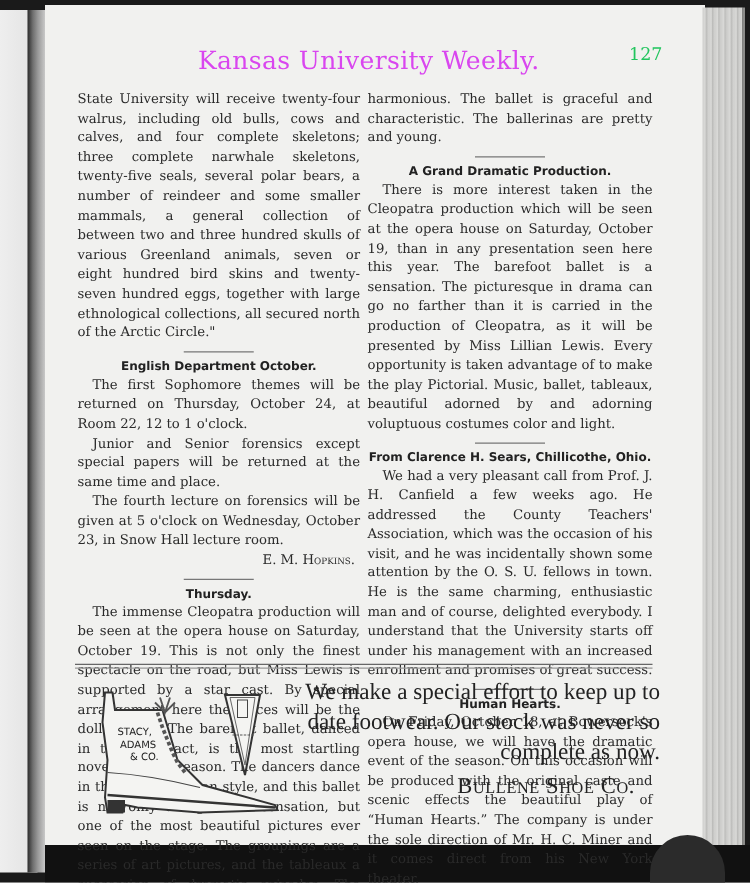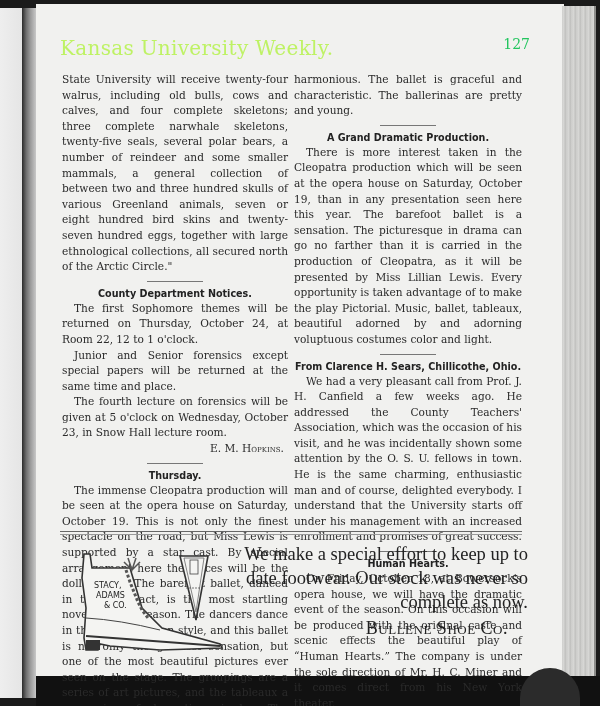--- a/index.html
+++ b/index.html
@@ -30,22 +30,22 @@
     background: #111;
   }
   .thumb {
     position: absolute; left: 520px; top: 668px; width: 60px; height: 40px;
     border-radius: 30px 30px 0 0; background: #2b2b2b;
   }
   .header {
     position: absolute; left: 60px; top: 36px; width: 470px; height: 30px;
   }
   .header .title {
-    position: absolute; left: 0; right: 0; text-align: left;
-    font-size: 20px; color: #bef264; letter-spacing: 0.3px;
+    position: absolute; left: 0; right: 0; text-align: center;
+    font-size: 20px; color: #d946ef; letter-spacing: 0.3px;
   }
   .header .pagenum {
     position: absolute; right: 0; top: 0; font-size: 14px; color: #22c55e;
   }
   .col {
     position: absolute; top: 72px; width: 226px;
     font-size: 10.6px; line-height: 15.6px; color: #2a2a2a;
     text-align: justify;
   }
   .col.left { left: 62px; }
@@ -87,21 +87,21 @@
 <div class="thumb"></div>
 
 <div class="header">
   <div class="title">Kansas University Weekly.</div>
   <div class="pagenum">127</div>
 </div>
 
 <div class="col left">
   <p class="noindent">State University will receive twenty-four walrus, including old bulls, cows and calves, and four complete skeletons; three complete narwhale skeletons, twenty-five seals, several polar bears, a number of reindeer and some smaller mammals, a general collection of between two and three hundred skulls of various Greenland animals, seven or eight hundred bird skins and twenty-seven hundred eggs, together with large ethnological collections, all secured north of the Arctic Circle."</p>
   <div class="rule-short"></div>
-  <h4>County Department Notices.</h4>
+  <h4>English Department October.</h4>
   <p>The first Sophomore themes will be returned on Thursday, October 24, at Room 22, 12 to 1 o'clock.</p>
   <p>Junior and Senior forensics except special papers will be returned at the same time and place.</p>
   <p>The fourth lecture on forensics will be given at 5 o'clock on Wednesday, October 23, in Snow Hall lecture room.</p>
   <p class="sig">E. M. Hopkins.</p>
   <div class="rule-short"></div>
   <h4>Thursday.</h4>
   <p>The immense Cleopatra production will be seen at the opera house on Saturday, October 19. This is not only the finest spectacle on the road, but Miss Lewis is supported by a star cast. By special arrangement here the prices will be the dollar scale. The barefoot ballet, danced in the third act, is the most startling novelty of the season. The dancers dance in the truly Egyptian style, and this ballet is not only the greatest sensation, but one of the most beautiful pictures ever seen on the stage. The groupings are a series of art pictures, and the tableaux a succession of dramatic episodes. The music though light is</p>
 </div>
 
 <div class="col right">

